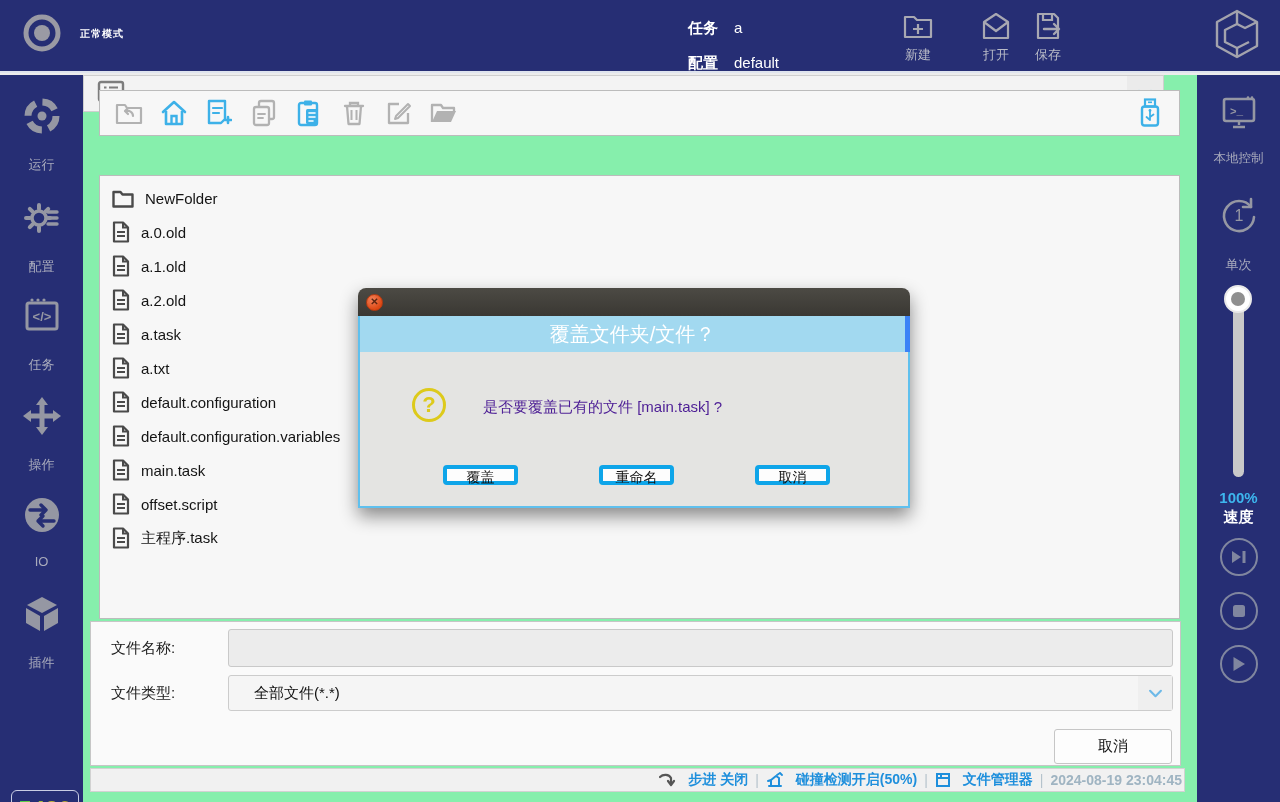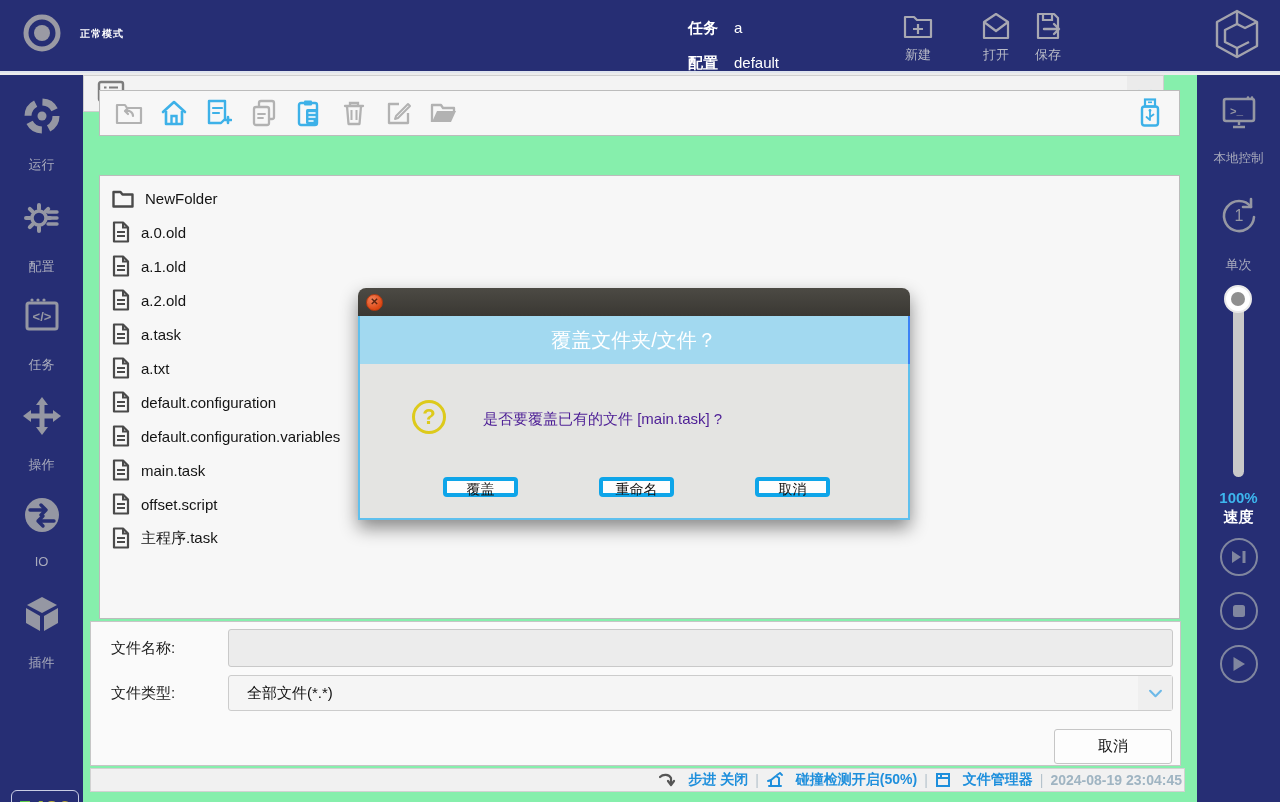--- a/index.html
+++ b/index.html
@@ -44,35 +44,35 @@
   .pathrow { left:16px; top:62px; width:1081px; height:37px; background:#f3f3f3; border:1px solid #cfcfcf; display:flex; align-items:center; padding-left:12px; }
   .pathrow .dd { margin-left:auto; width:36px; height:35px; background:#ebebeb; display:flex; align-items:center; justify-content:center; cursor:pointer; }
   .filelist { left:16px; top:100px; width:1081px; height:444px; overflow:hidden; }
   .frow { display:flex; align-items:center; height:34px; padding-left:12px; cursor:pointer; }
   .frow svg { margin-right:11px; flex:0 0 auto; }
   .frow .fname { font-size:15px; color:#141414; }
 
   .formpanel { left:7px; top:546px; width:1091px; height:145px; background:#fafafa; border:1px solid #c6c6c6; }
   .flabel { position:absolute; left:20px; font-size:15px; color:#1a1a1a; }
   .finput { position:absolute; left:137px; top:7px; width:945px; height:38px; background:#ececec; border:1px solid #c9c9c9; border-radius:3px; font-size:15px; padding:0 10px; font-family:"Liberation Sans",sans-serif; }
-  .fselect { position:absolute; left:137px; top:53px; width:945px; height:36px; background:#f5f5f5; border:1px solid #cccccc; border-radius:3px; display:flex; align-items:center; padding-left:18px; font-size:15px; color:#111; cursor:pointer; }
+  .fselect { position:absolute; left:137px; top:53px; width:945px; height:36px; background:#f5f5f5; border:1px solid #cccccc; border-radius:3px; display:flex; align-items:center; padding-left:25px; font-size:15px; color:#111; cursor:pointer; }
   .fselect .dd { margin-left:auto; width:34px; height:34px; background:#efefef; display:flex; align-items:center; justify-content:center; }
   .cancel-btn { position:absolute; left:963px; top:107px; width:118px; height:35px; background:#fdfdfd; border:1px solid #c6c6c6; border-radius:3px; font-size:15px; color:#111; cursor:pointer; font-family:"Liberation Sans",sans-serif; }
 
   .statusbar { position:absolute; left:7px; top:693px; width:1095px; height:24px; background:#f1f1f1; border:1px solid #d2d2d2; display:flex; align-items:center; justify-content:flex-end; font-size:14px; font-weight:bold; }
   .sb-item { display:flex; align-items:center; color:#1e8fdc; white-space:nowrap;gap:8px; }
   .sb-item svg { margin-right:4px; }
   .sb-sep { color:#b5c3cc; margin:0 7px; font-weight:normal; }
   .sb-time { color:#9fb4c2; margin-right:2px; }
 
   
   .dialog { position:absolute; left:358px; top:288px; width:552px; box-shadow:0 8px 18px rgba(0,0,0,.45); border-radius:8px 8px 2px 2px; }
   .dlg-titlebar { height:28px; background:linear-gradient(#4c4a44,#3a3833); border-radius:8px 8px 0 0; display:flex; align-items:center; padding-left:8px; }
   .dlg-close { width:17px; height:17px; border-radius:50%; background:radial-gradient(circle at 35% 30%, #f2825a, #dd4814 70%); border:1px solid #b63a10; color:#5d2410; font-size:10px; font-weight:bold; display:flex; align-items:center; justify-content:center; cursor:pointer; line-height:1; }
-  .dlg-header { height:48px; background:#a2d9f0; border-left:2px solid #5fc0ee; border-right:2px solid #3b82f6; display:flex; align-items:center; justify-content:center; color:#ffffff; font-size:20px; }
+  .dlg-header { height:36px; background:#a2d9f0; border-left:2px solid #5fc0ee; border-right:5px solid #3b82f6; display:flex; align-items:center; justify-content:center; color:#ffffff; font-size:20px; }
   .dlg-body { height:156px; background:#e4e4e2; border:2px solid #5fc0ee; border-top:none; position:relative; }
   .q-icon { position:absolute; left:52px; top:36px; width:34px; height:34px; border:3px solid #ddca1b; border-radius:50%; color:#ddca1b; font-size:22px; font-weight:bold; display:flex; align-items:center; justify-content:center; }
   .dlg-msg { position:absolute; left:84px; top:46px; font-size:15px; color:#4c1d95;margin-left:39px; }
   .dlg-btn { position:absolute; top:113px; width:75px; height:20px; background:#fdfdfd; border:4px solid #0ea5e9; border-radius:4px; font-size:14px; color:#111; cursor:pointer; font-family:"Liberation Sans",sans-serif; }
   .dlg-btn.b0 { left:83px; } .dlg-btn.b1 { left:239px; } .dlg-btn.b2 { left:395px; }
 </style>
 </head>
 <body>
 
 <div class="topbar">

